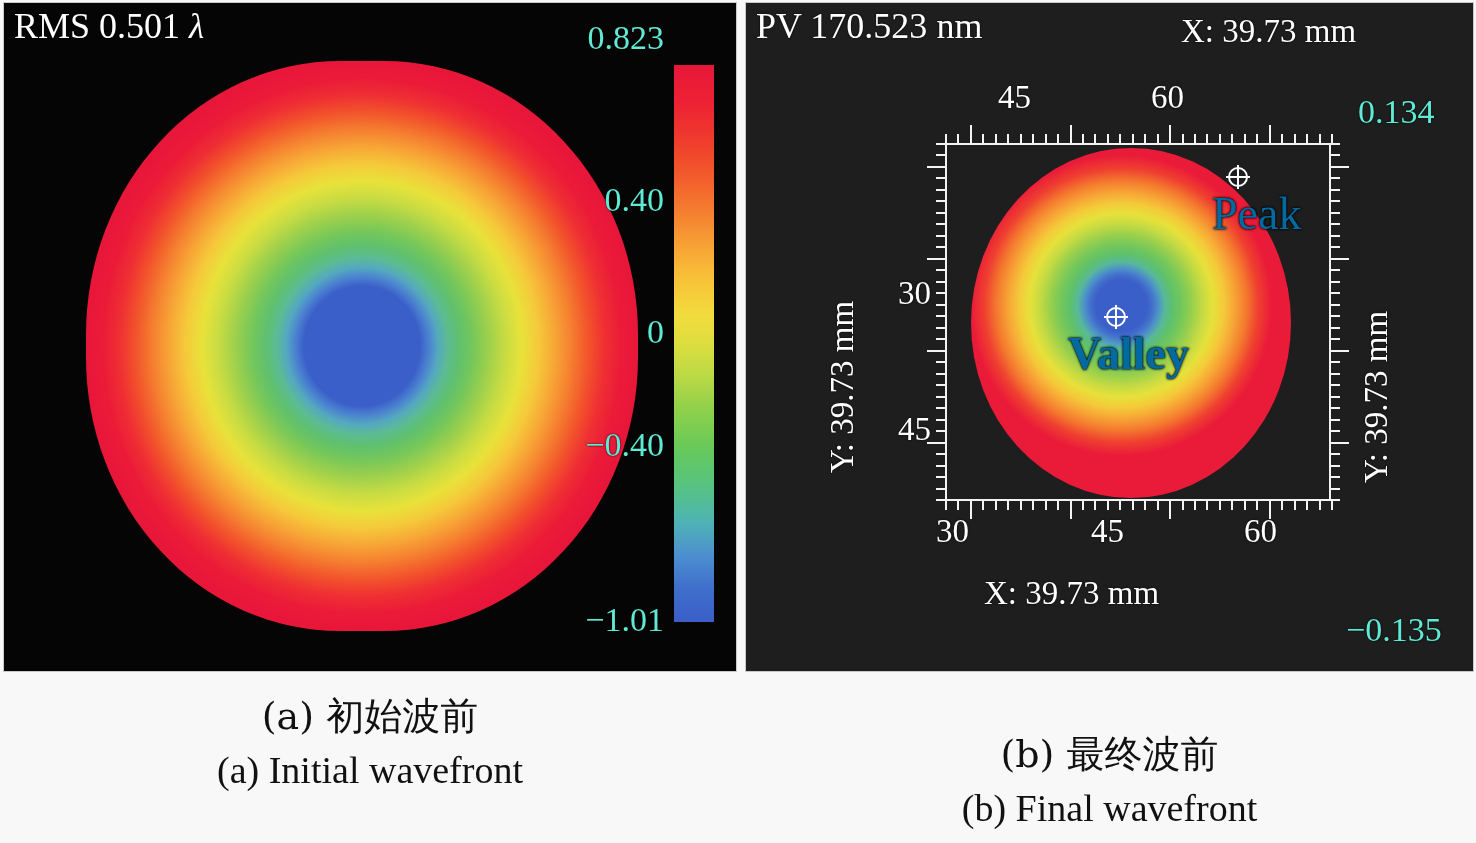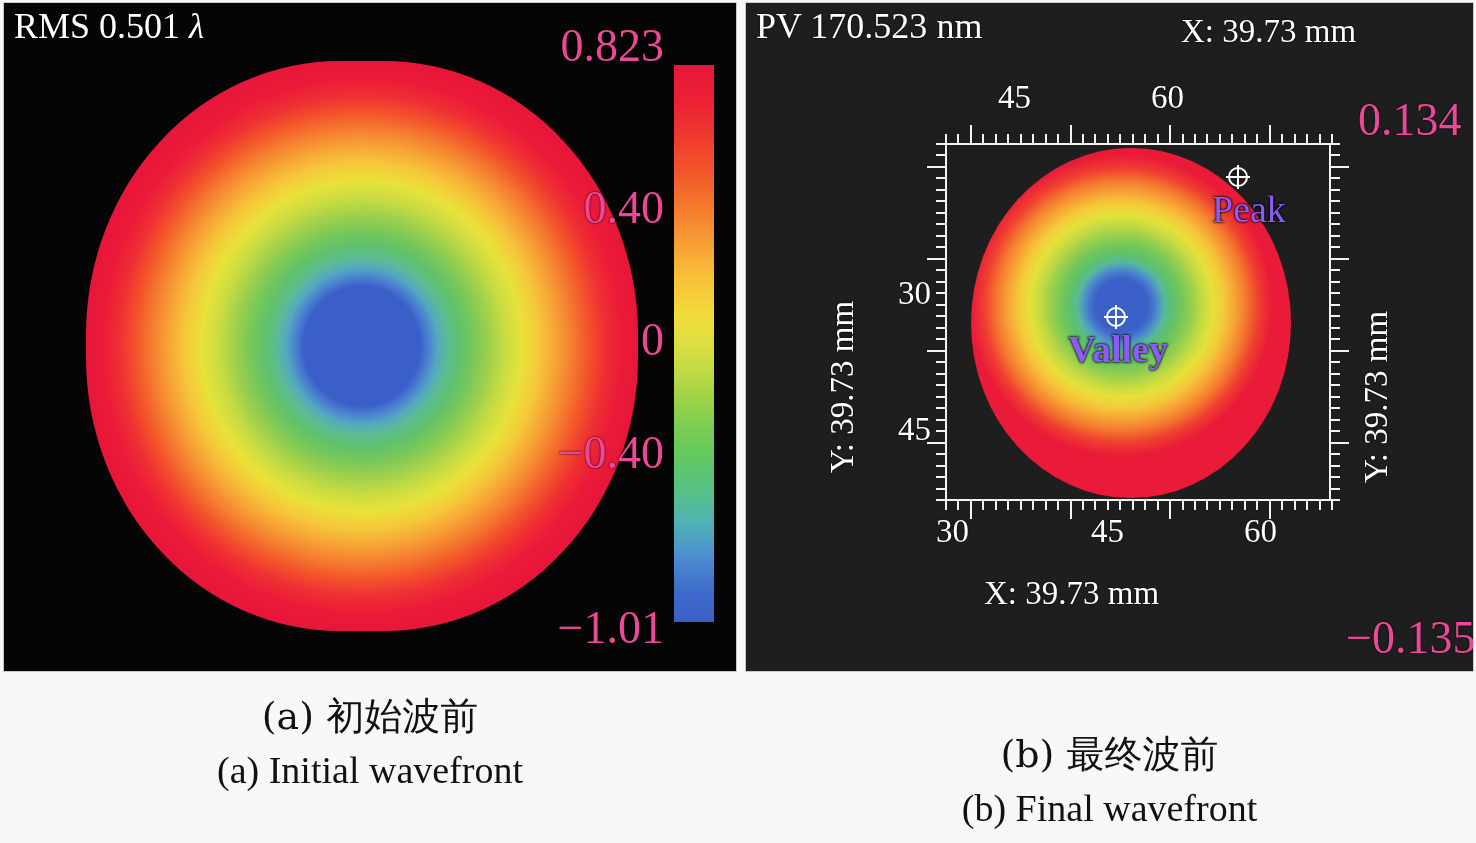--- a/index.html
+++ b/index.html
@@ -83,22 +83,22 @@
       #4fb3b4 82%,
       #4d8fd0 88%,
       #3f6ecb 94%,
       #3a5fc8 100%);
     z-index: 5;
   }
   #cbar-a { left: 670px; top: 62px; width: 40px; height: 557px; }
 
   .cbar-label {
     position: absolute;
-    color: #ec4899;
-    font-size: 46px;
+    color: #5eead4;
+    font-size: 34px;
     white-space: nowrap;
     text-shadow: 0 0 2px #000;
     z-index: 6;
   }
   .cbar-label.r { text-align: right; }
 
   
   #plot-frame {
     position: absolute;
     left: 945px; top: 143px; width: 386px; height: 358px;
@@ -161,21 +161,21 @@
   .marker .glyph {
     display: block; width: 20px; height: 20px; position: relative;
     border: 2px solid #ffffff; border-radius: 50%;
   }
   .marker .glyph::before, .marker .glyph::after {
     content: ""; position: absolute; background: #ffffff;
   }
   .marker .glyph::before { left: 50%; top: -4px; width: 2px; height: 24px; margin-left: -1px; }
   .marker .glyph::after  { top: 50%; left: -4px; height: 2px; width: 24px; margin-top: -1px; }
   .marker .mlabel {
-    position: absolute; color: #8b5cf6; font-size: 38px;
+    position: absolute; color: #0369a1; font-size: 46px;
     white-space: nowrap; text-shadow: 0 0 3px #000, 0 0 2px #000; text-align: right;
   }
 
   
   .caption {
     position: absolute;
     text-align: center;
     color: #111111;
     font-size: 38px;
     line-height: 1.42;

